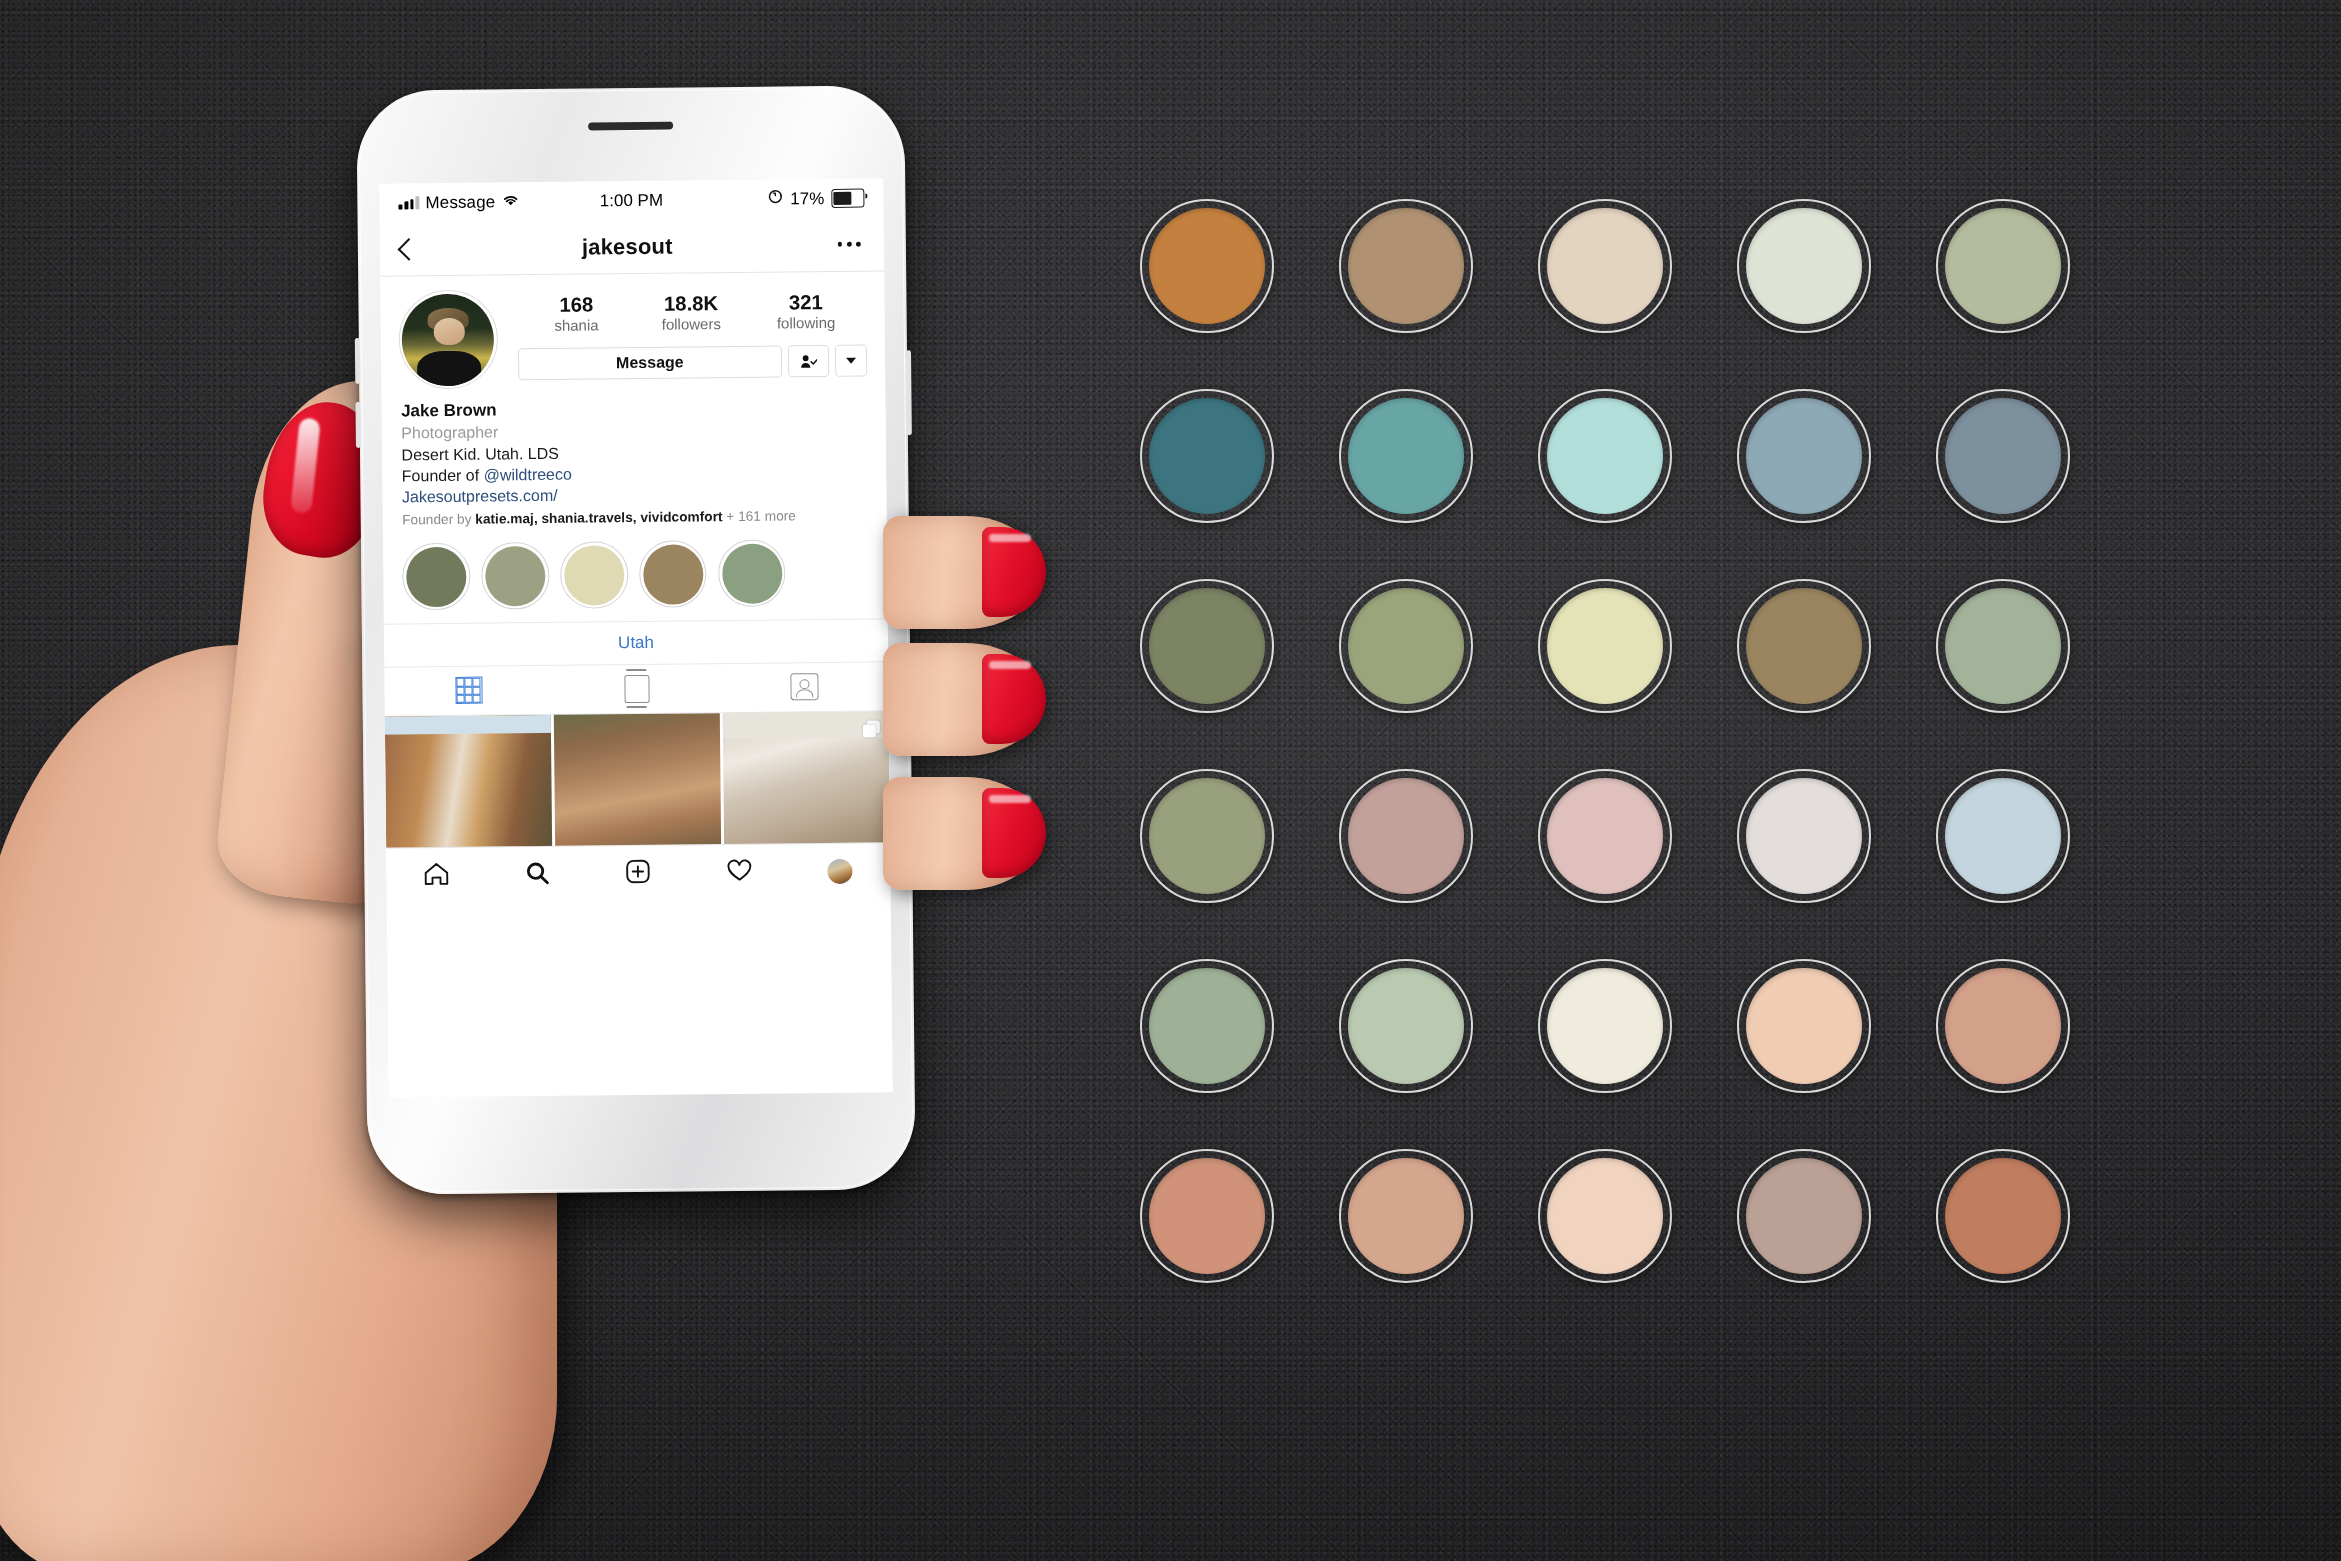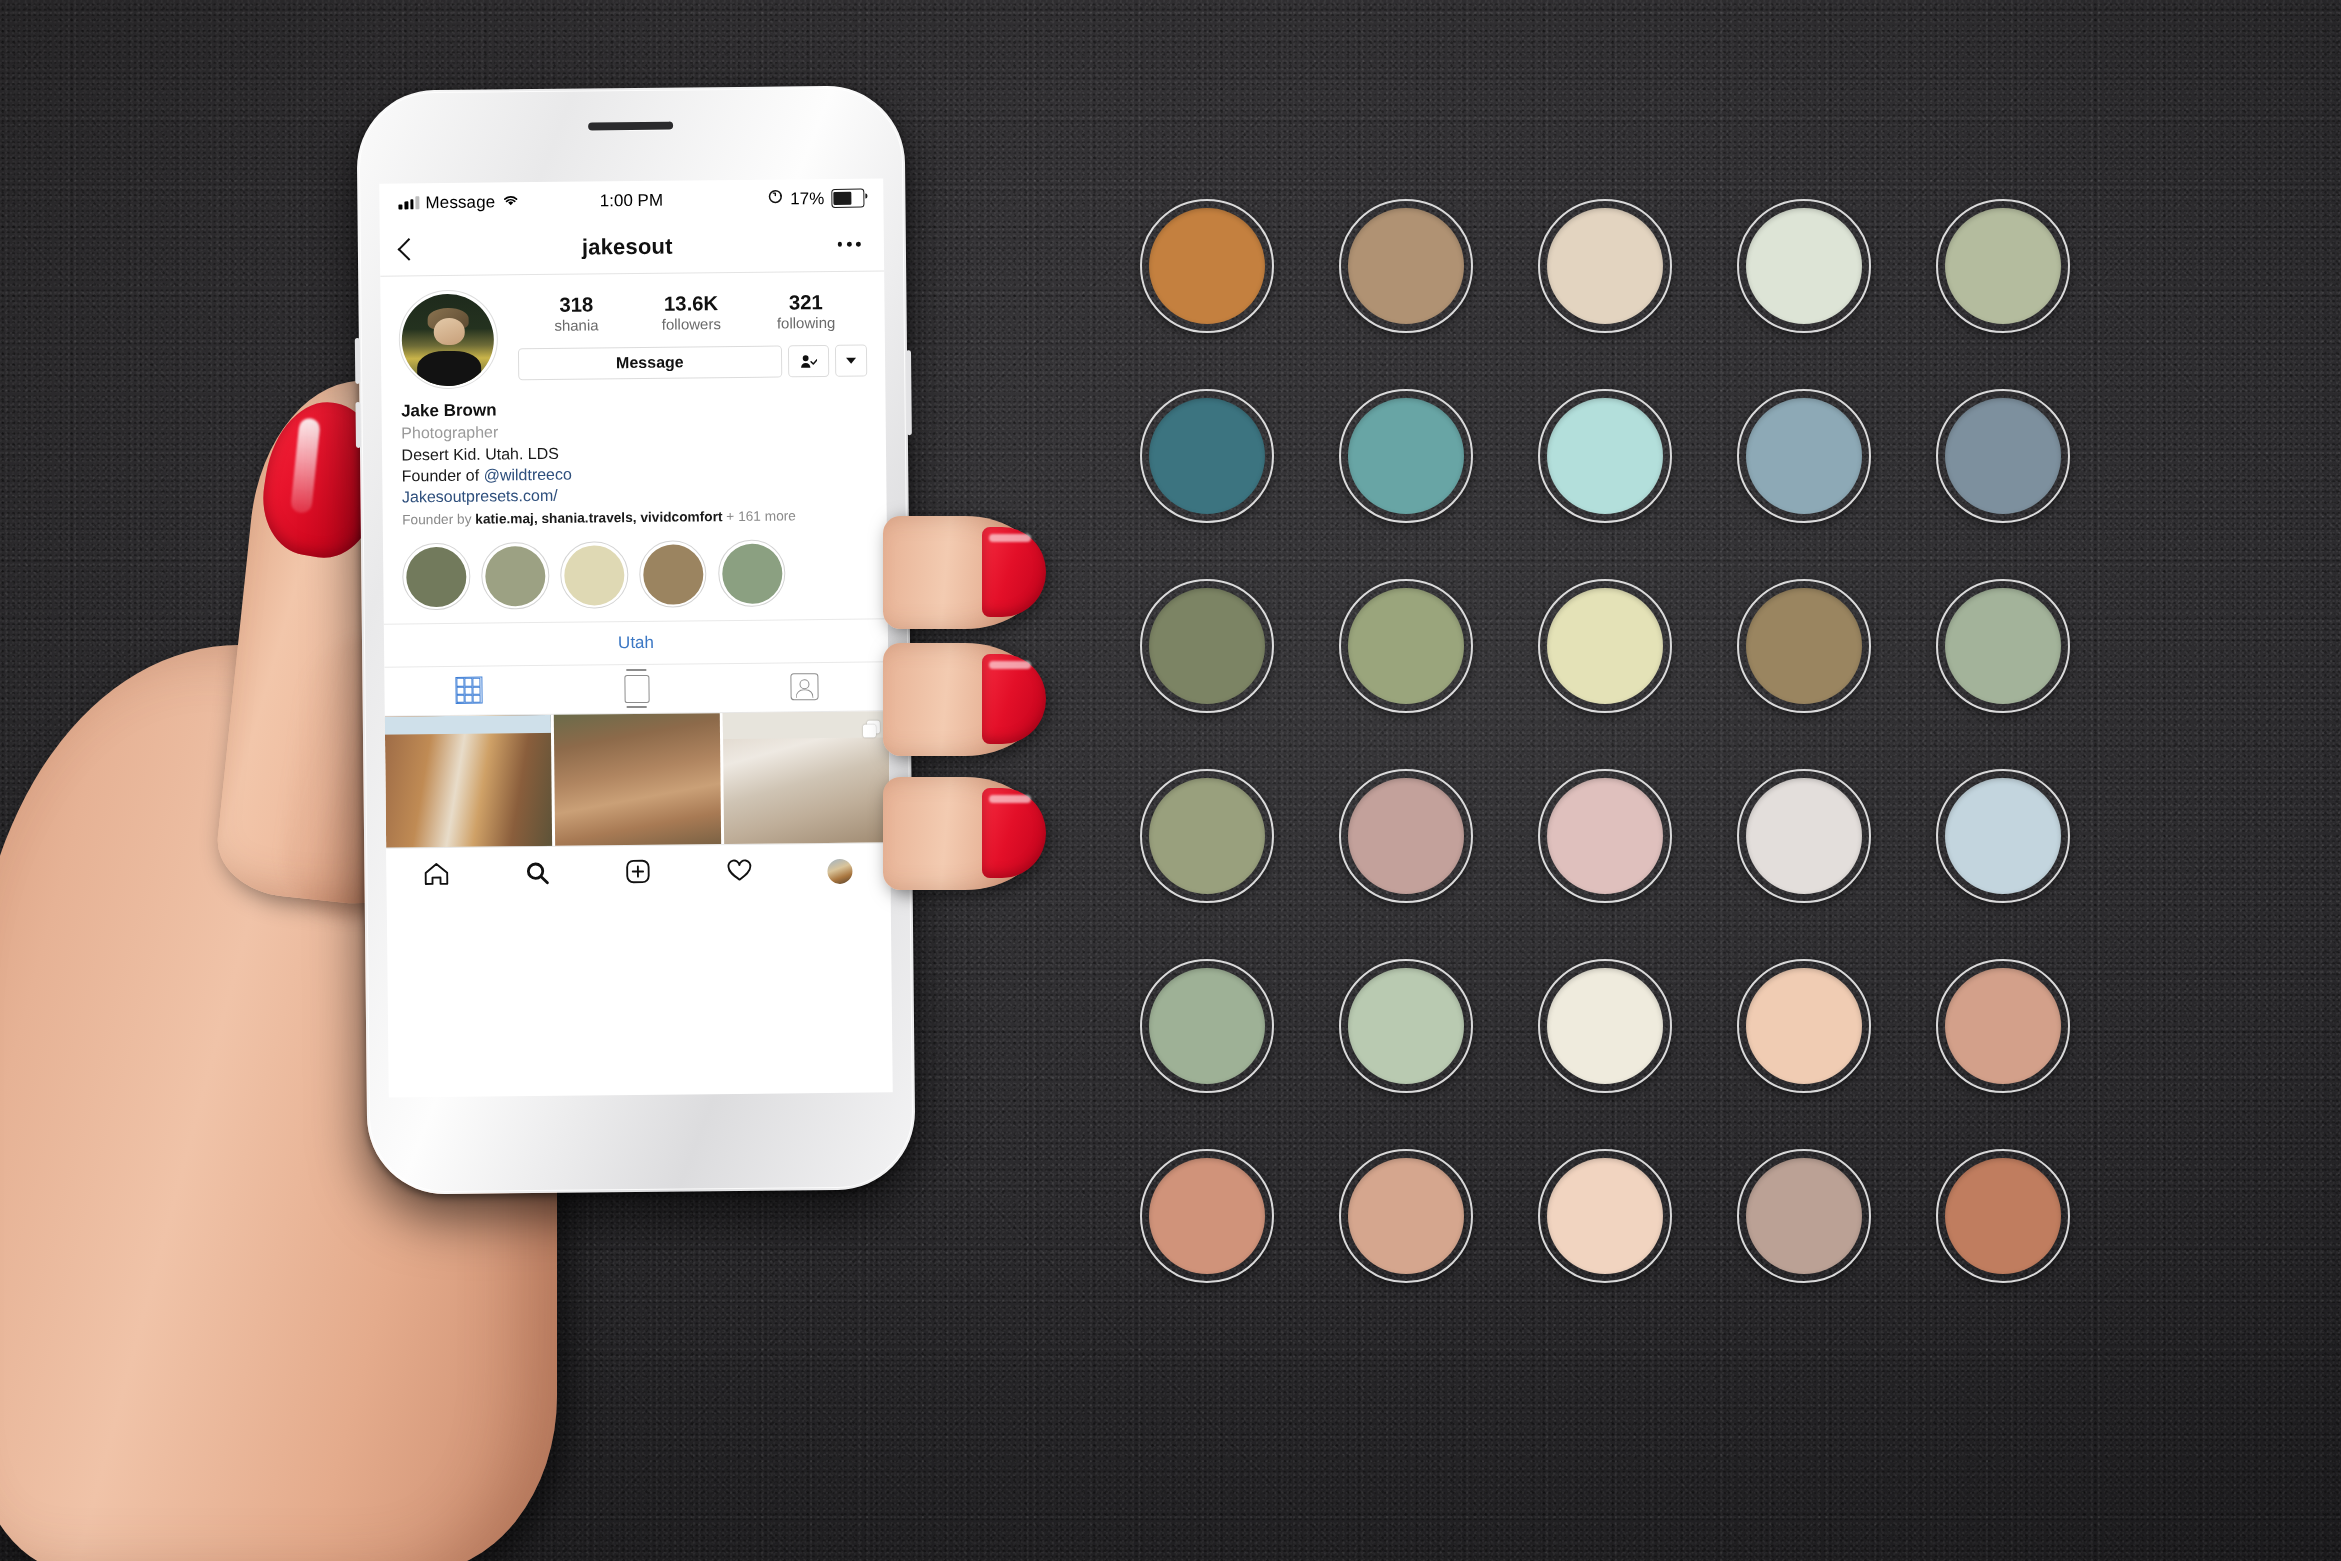--- a/index.html
+++ b/index.html
@@ -288,25 +288,25 @@
         <div class="avatar">
           <div class="avatar-img">
             <div class="av-hair"></div>
             <div class="av-head"></div>
             <div class="av-body"></div>
           </div>
         </div>
         <div class="stats">
           <div class="stat-row">
             <div class="stat">
-              <span class="stat-n">318</span>
+              <span class="stat-n">168</span>
               <span class="stat-l">shania</span>
             </div>
             <div class="stat">
-              <span class="stat-n">13.6K</span>
+              <span class="stat-n">18.8K</span>
               <span class="stat-l">followers</span>
             </div>
             <div class="stat">
               <span class="stat-n">321</span>
               <span class="stat-l">following</span>
             </div>
           </div>
           <div class="btn-row">
             <div class="btn btn-msg">Message</div>
             <div class="btn btn-sq">

